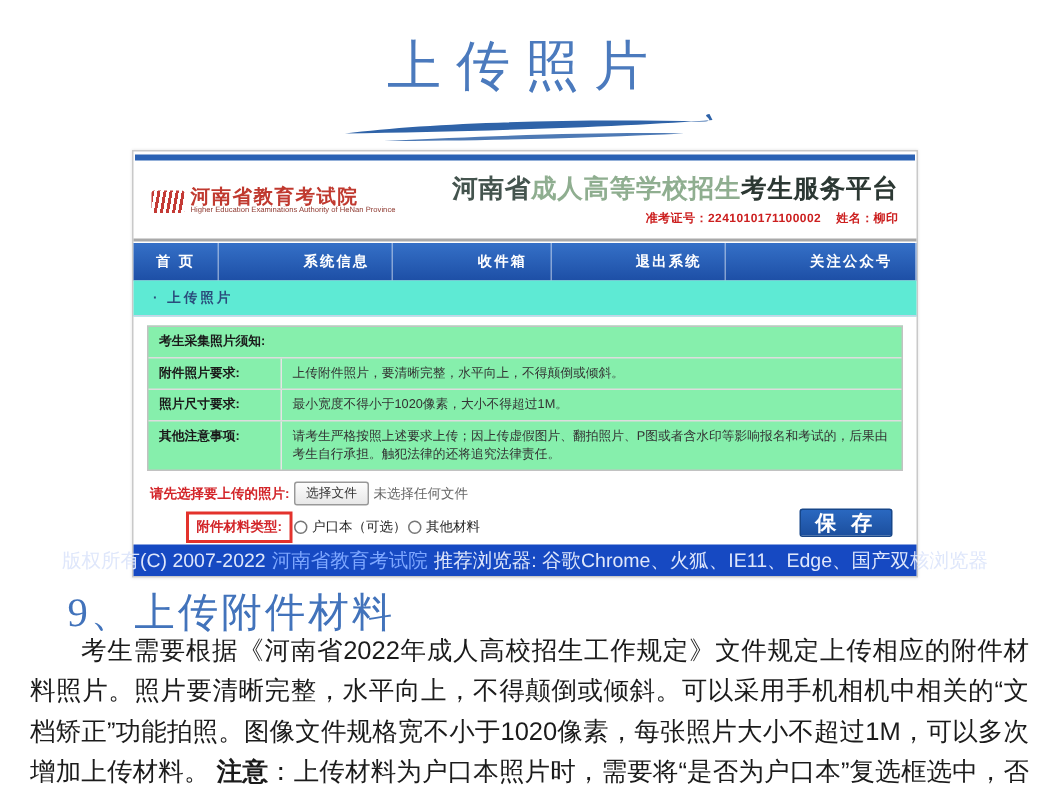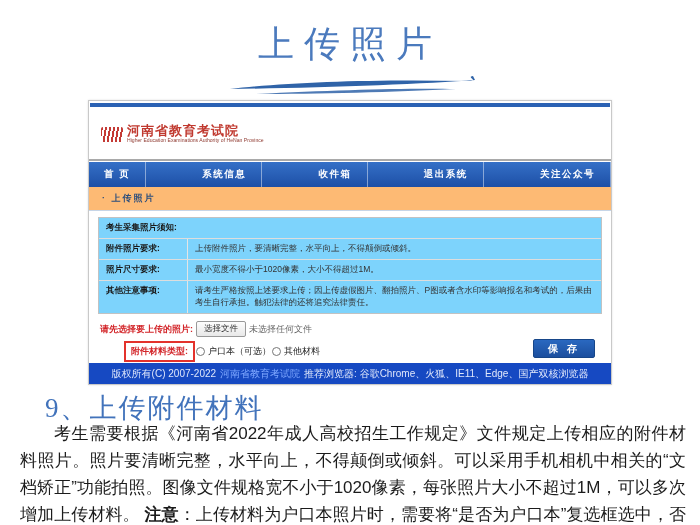--- a/index.html
+++ b/index.html
@@ -28,48 +28,48 @@
   .site-title{font-size:17px;font-weight:bold;letter-spacing:.5px;line-height:18px;}
   .t1{color:#44544e}.t2{color:#8fae90}.t3{color:#2c3833}
   .user-line{margin-top:5px;font-size:8px;font-weight:bold;color:#cc1f1f;letter-spacing:.3px;}
   .user-line .sp{display:inline-block;width:10px;}
   .sep{height:2px;background:#a9a9a9;margin-bottom:1px;}
 
   .shot-nav{height:25px;background:linear-gradient(#3570c7,#1d4fa6);display:flex;align-items:stretch;justify-content:space-between;}
   .nav-item{color:#fff;font-size:9.5px;font-weight:bold;display:flex;align-items:center;
             padding:0 15px;border-right:1px solid rgba(255,255,255,.45);
             text-decoration:none;letter-spacing:1.5px;cursor:pointer;}
-  .crumb{height:23px;line-height:23px;background:#fdba74;border-bottom:1px solid #c6d5e7;
+  .crumb{height:23px;line-height:23px;background:#5eead4;border-bottom:1px solid #c6d5e7;
          font-size:9px;font-weight:bold;color:#2a4d7c;padding-left:13px;letter-spacing:2px;}
 
   .content{flex:1;position:relative;padding:6px 9px 0;}
-  .notice{border:1px solid #c2c2c2;font-size:8.5px;color:#333;background:#7dd3fc;}
+  .notice{border:1px solid #c2c2c2;font-size:8.5px;color:#333;background:#86efac;}
   .n-head{padding:4px 7px;font-weight:bold;color:#1a1a1a;border-bottom:1px solid #ddd;}
   .n-row{display:flex;border-bottom:1px solid #ddd;}
   .n-row:last-child{border-bottom:none;}
   .n-label{flex:0 0 74px;padding:4px 7px;font-weight:bold;color:#1a1a1a;border-right:1px solid #e4e4e4;}
   .n-text{flex:1;padding:4px 7px;}
 
   .up-row1{margin:7px 0 0 2px;display:flex;align-items:center;gap:3px;font-size:9px;}
   .red-label{color:#d3262a;font-weight:bold;}
   .file-btn{font-size:8.5px;padding:1px 7px;border:1px solid #999;border-radius:2px;color:#333;
             background:linear-gradient(#fdfdfd,#e8e8e8);font-family:inherit;cursor:pointer;}
   .no-file{color:#666;}
   .up-row2{margin:4px 0 0 26px;display:flex;align-items:center;gap:1px;font-size:9px;color:#222;}
   .red-box{border:2px solid #e3322c;padding:2px 5px;display:flex;align-items:center;gap:5px;}
   .radio-opt{display:flex;align-items:center;gap:3px;cursor:pointer;}
   .radio{width:9px;height:9px;border:1px solid #777;border-radius:50%;background:#fff;box-sizing:border-box;flex:0 0 9px;}
   .radio.checked{border-color:#1a66c8;
                  background:radial-gradient(circle,#1a66c8 0 2px,#fff 2.5px);}
   .save-btn{position:absolute;right:16px;bottom:5px;width:62px;height:19px;
             display:flex;align-items:center;justify-content:center;
-            background:linear-gradient(#2a68c0,#1c4f9e);color:#fff;font-size:10px;font-weight:bold;
+            background:linear-gradient(#2a68c0,#1c4f9e);color:#fff;font-size:14px;font-weight:bold;
             letter-spacing:3px;border:1px solid #174689;border-radius:2px;font-family:inherit;cursor:pointer;}
 
-  .shot-footer{height:21px;background:#1649c2;color:#dfe7fb;font-size:10px;
+  .shot-footer{height:21px;background:#1649c2;color:#dfe7fb;font-size:13px;
                display:flex;align-items:center;justify-content:center;gap:4px;white-space:nowrap;}
   .org{color:#7fa8ff;text-decoration:none;cursor:pointer;}
 
   
   .sec-head{position:absolute;left:45px;top:390px;margin:0;
             font-family:"Liberation Serif",serif;font-weight:400;
             font-size:27px;color:#4273bb;letter-spacing:2px;}
   .body-text{position:absolute;left:20px;right:14px;top:420px;margin:0;
              font-size:17px;line-height:27px;color:#1b1b1b;text-indent:2em;
              text-align:justify;font-family:"Liberation Sans",sans-serif;}
@@ -90,20 +90,26 @@
   <div class="shot">
 
     <div class="topbar"></div>
 
     <div class="shot-header">
       <div class="logo">
         <div class="logo-icon"></div>
         <div class="logo-text">
           <div class="logo-cn">河南省教育考试院</div>
           <div class="logo-en">Higher Education Examinations Authority of HeNan Province</div>
+        </div>
+      </div>
+      <div class="head-right">
+        <div class="site-title"><span class="t1">河南省</span><span class="t2">成人高等学校招生</span><span class="t3">考生服务平台</span></div>
+        <div class="user-line">
+          <span>准考证号：</span><span>2241010171100002</span><span class="sp"></span><span>姓名：</span><span>柳印</span>
         </div>
       </div>
     </div>
 
     <div class="sep"></div>
 
     <nav class="shot-nav">
       <a class="nav-item">首 页</a>
       <a class="nav-item">系统信息</a>
       <a class="nav-item">收件箱</a>

